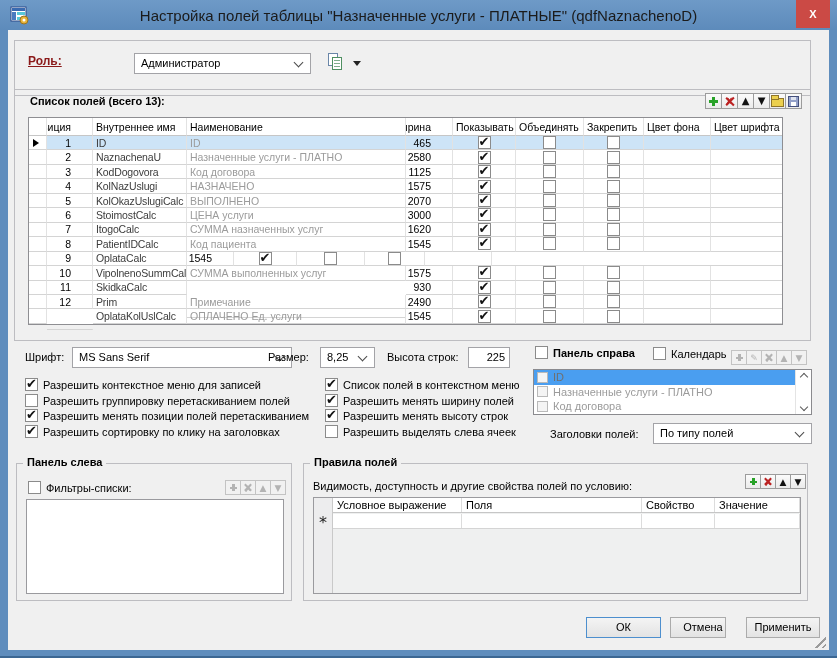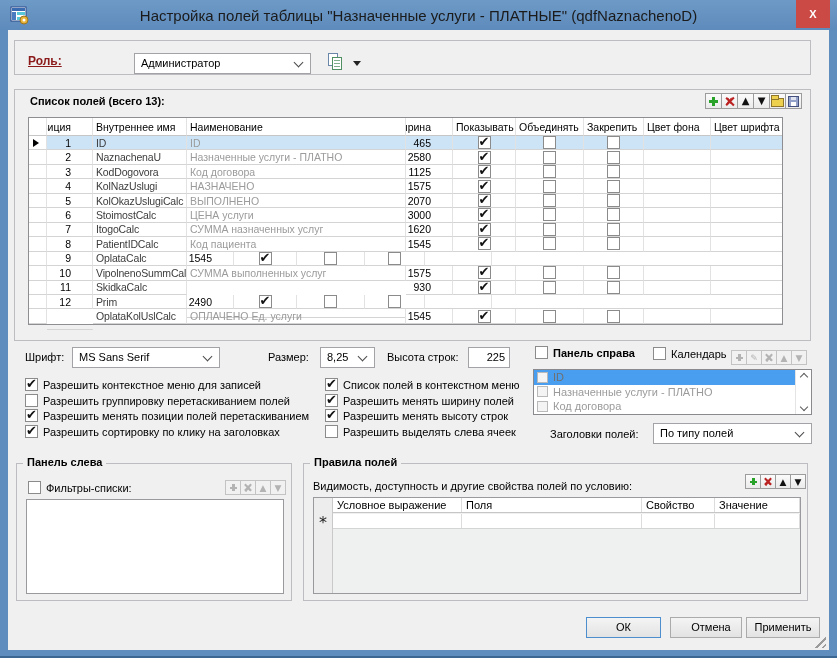--- a/index.html
+++ b/index.html
@@ -5,21 +5,21 @@
 * { margin:0; padding:0; box-sizing:border-box; }
 html,body { width:837px; height:658px; }
 body { font-family:"Liberation Sans",sans-serif; font-size:11px; color:#000; position:relative; background:#5f8dbd; overflow:hidden; }
 .titlebar { position:absolute; left:0; top:0; width:837px; height:30px; background:linear-gradient(#6e9ac7,#5d8bbb); }
 .frame-bottom { position:absolute; left:0; bottom:0; width:837px; height:2px; background:#3c6793; }
 .app-icon { position:absolute; left:10px; top:6px; width:19px; height:19px; }
 .title { position:absolute; left:40px; right:40px; top:7px; text-align:center; font-size:15px; color:#1b1b1b; white-space:nowrap; }
 .close { position:absolute; left:796px; top:0; width:34px; height:28px; background:#cb4a45; color:#fff; text-align:center; line-height:28px; font-size:11px; font-weight:bold; }
 .content { position:absolute; left:8px; top:30px; width:821px; height:620px; background:#f0f0f0; }
 .panel { position:absolute; border:1px solid #bdbdc1; }
-#role-panel { left:6px; top:10px; width:797px; height:35px; }
+#role-panel { left:6px; top:10px; width:797px; height:56px; }
 #fields-panel { left:6px; top:59px; width:797px; height:252px; }
 .role-label { position:absolute; left:13px; top:13px; font-weight:bold; color:#8b1a1a; text-decoration:underline; font-size:12px; }
 .select { position:absolute; background:#fff; border:1px solid #a3a3a7; }
 .select .val { position:absolute; left:6px; top:3px; white-space:nowrap; }
 .chev { position:absolute; width:7px; height:7px; border-right:1.5px solid #4a4a4a; border-bottom:1.5px solid #4a4a4a; transform:rotate(45deg); }
 .select .chev { right:8px; top:5px; }
 #role-select { left:119px; top:12px; width:177px; height:21px; }
 .copy-btn { position:absolute; left:310px; top:11px; width:22px; height:22px; }
 .page-back { position:absolute; left:3px; top:1px; width:10px; height:13px; background:#fff; border:1px solid #6a86a8; }
 .page-front { position:absolute; left:7px; top:5px; width:10px; height:13px; background:#fff; border:1px solid #4f8f61; }
@@ -66,21 +66,21 @@
 .cap { color:#9b9b9b; }
 .iname { color:#3c3c3c; letter-spacing:-0.15px; }
 .sel-row { background:#cde4f7; }
 .sel-cell { background:#fff; }
 .tri { width:0; height:0; border-top:4px solid transparent; border-bottom:4px solid transparent; border-left:6px solid #000; margin-left:4px; }
 .cb { width:13px; height:13px; border:1px solid #8b8b8b; background:#fff; position:relative; flex:none; }
 .cb.checked::after { content:"\2714"; font-family:"DejaVu Sans",sans-serif; position:absolute; left:0px; top:-2px; font-size:13px; line-height:13px; color:#111; font-weight:bold; }
 .cb.dis { border-color:#b9b9b9; background:#f4f4f4; }
 
 .lbl { position:absolute; white-space:nowrap; }
-#font-select { left:64px; top:317px; width:148px; height:21px; }
+#font-select { left:64px; top:317px; width:220px; height:21px; }
 #size-select { left:312px; top:317px; width:55px; height:21px; }
 #rowheight-input { position:absolute; left:460px; top:317px; width:42px; height:21px; background:#fff; border:1px solid #a3a3a7; text-align:right; padding:3px 4px 0 0; }
 .optrow { position:absolute; display:flex; align-items:flex-start; }
 .optrow .cb { margin-right:5px; }
 .optrow .ol { margin-top:1px; }
 #panel-right-cb { font-weight:bold; }
 #mini-right-toolbar { left:724px; top:320px; }
 #right-list { position:absolute; left:525px; top:339px; width:279px; height:46px; background:#fff; border:1px solid #8a8a8e; }
 .li { height:14.6px; display:flex; align-items:center; padding-left:3px; color:#9b9b9b; }
 .li .cb { width:11px; height:11px; margin-right:5px; }
@@ -101,21 +101,21 @@
 #rules-toolbar { left:442px; top:10px; }
 #rules-grid { position:absolute; left:9px; top:33px; width:488px; height:97px; border:1px solid #9a9a9e; background:#eff0f0; }
 .rg-strip { position:absolute; left:0; top:0; width:19px; height:100%; background:#ededee; border-right:1px solid #c9c9c9; }
 .rg-head { position:absolute; left:19px; top:0; right:0; height:15px; display:flex; background:#fff; border-bottom:1px solid #c6c6c6; }
 .rg-row { position:absolute; left:19px; top:16px; right:0; height:15px; display:flex; background:#fff; border-bottom:1px solid #d4d4d4; }
 .rg-cell { border-right:1px solid #dcdcdc; padding-left:4px; white-space:nowrap; overflow:hidden; flex:none; display:flex; align-items:center; }
 .star { position:absolute; left:5px; top:15px; font-size:16px; font-family:"DejaVu Sans",sans-serif; color:#222; }
 
 .btn { position:absolute; height:21px; background:linear-gradient(#f4f4f4,#e3e3e3); border:1px solid #ababab; text-align:center; line-height:19px; font-size:11px; }
 #btn-ok { left:578px; top:587px; width:75px; border-color:#4d8fce; }
-#btn-cancel { left:662px; top:587px; width:72px;padding-left:10px; }
+#btn-cancel { left:662px; top:587px; width:56px;padding-left:10px; }
 #btn-apply { left:738px; top:587px; width:74px; }
 .grip { position:absolute; left:804px; top:604px; width:14px; height:14px; background:repeating-linear-gradient(135deg, transparent 0 3px, #9b9b9b 3px 4.5px); clip-path:polygon(100% 0, 100% 100%, 0 100%); }
 </style>
 </head>
 <body>
 
 <div class="titlebar">
   <svg class="app-icon" viewBox="0 0 19 19">
     <rect x="1" y="1" width="15" height="14" fill="#fff" stroke="#2a4a8a"></rect>
     <rect x="2" y="2" width="13" height="3" fill="#3a6ab0"></rect>
@@ -381,20 +381,21 @@
         <div class="g-cell ctr" style="width: 60px;">
           <span class="cb"></span>
         </div>
         <div class="g-cell " style="width: 67px;"></div>
         <div class="g-cell  last"></div>
       </div>
       <div class="g-row" style="height: 14.46px;">
         <div class="g-cell sel-cell" style="width: 18px;"></div>
         <div class="g-cell num" style="width: 46px;">12</div>
         <div class="g-cell txt iname" style="width: 94px;">Prim</div>
+        <div class="g-cell txt cap" style="width: 219px;">Примечание</div>
         <div class="g-cell num" style="width: 47px;">2490</div>
         <div class="g-cell ctr" style="width: 63px;">
           <span class="cb checked"></span>
         </div>
         <div class="g-cell ctr" style="width: 68px;">
           <span class="cb"></span>
         </div>
         <div class="g-cell ctr" style="width: 60px;">
           <span class="cb"></span>
         </div>

